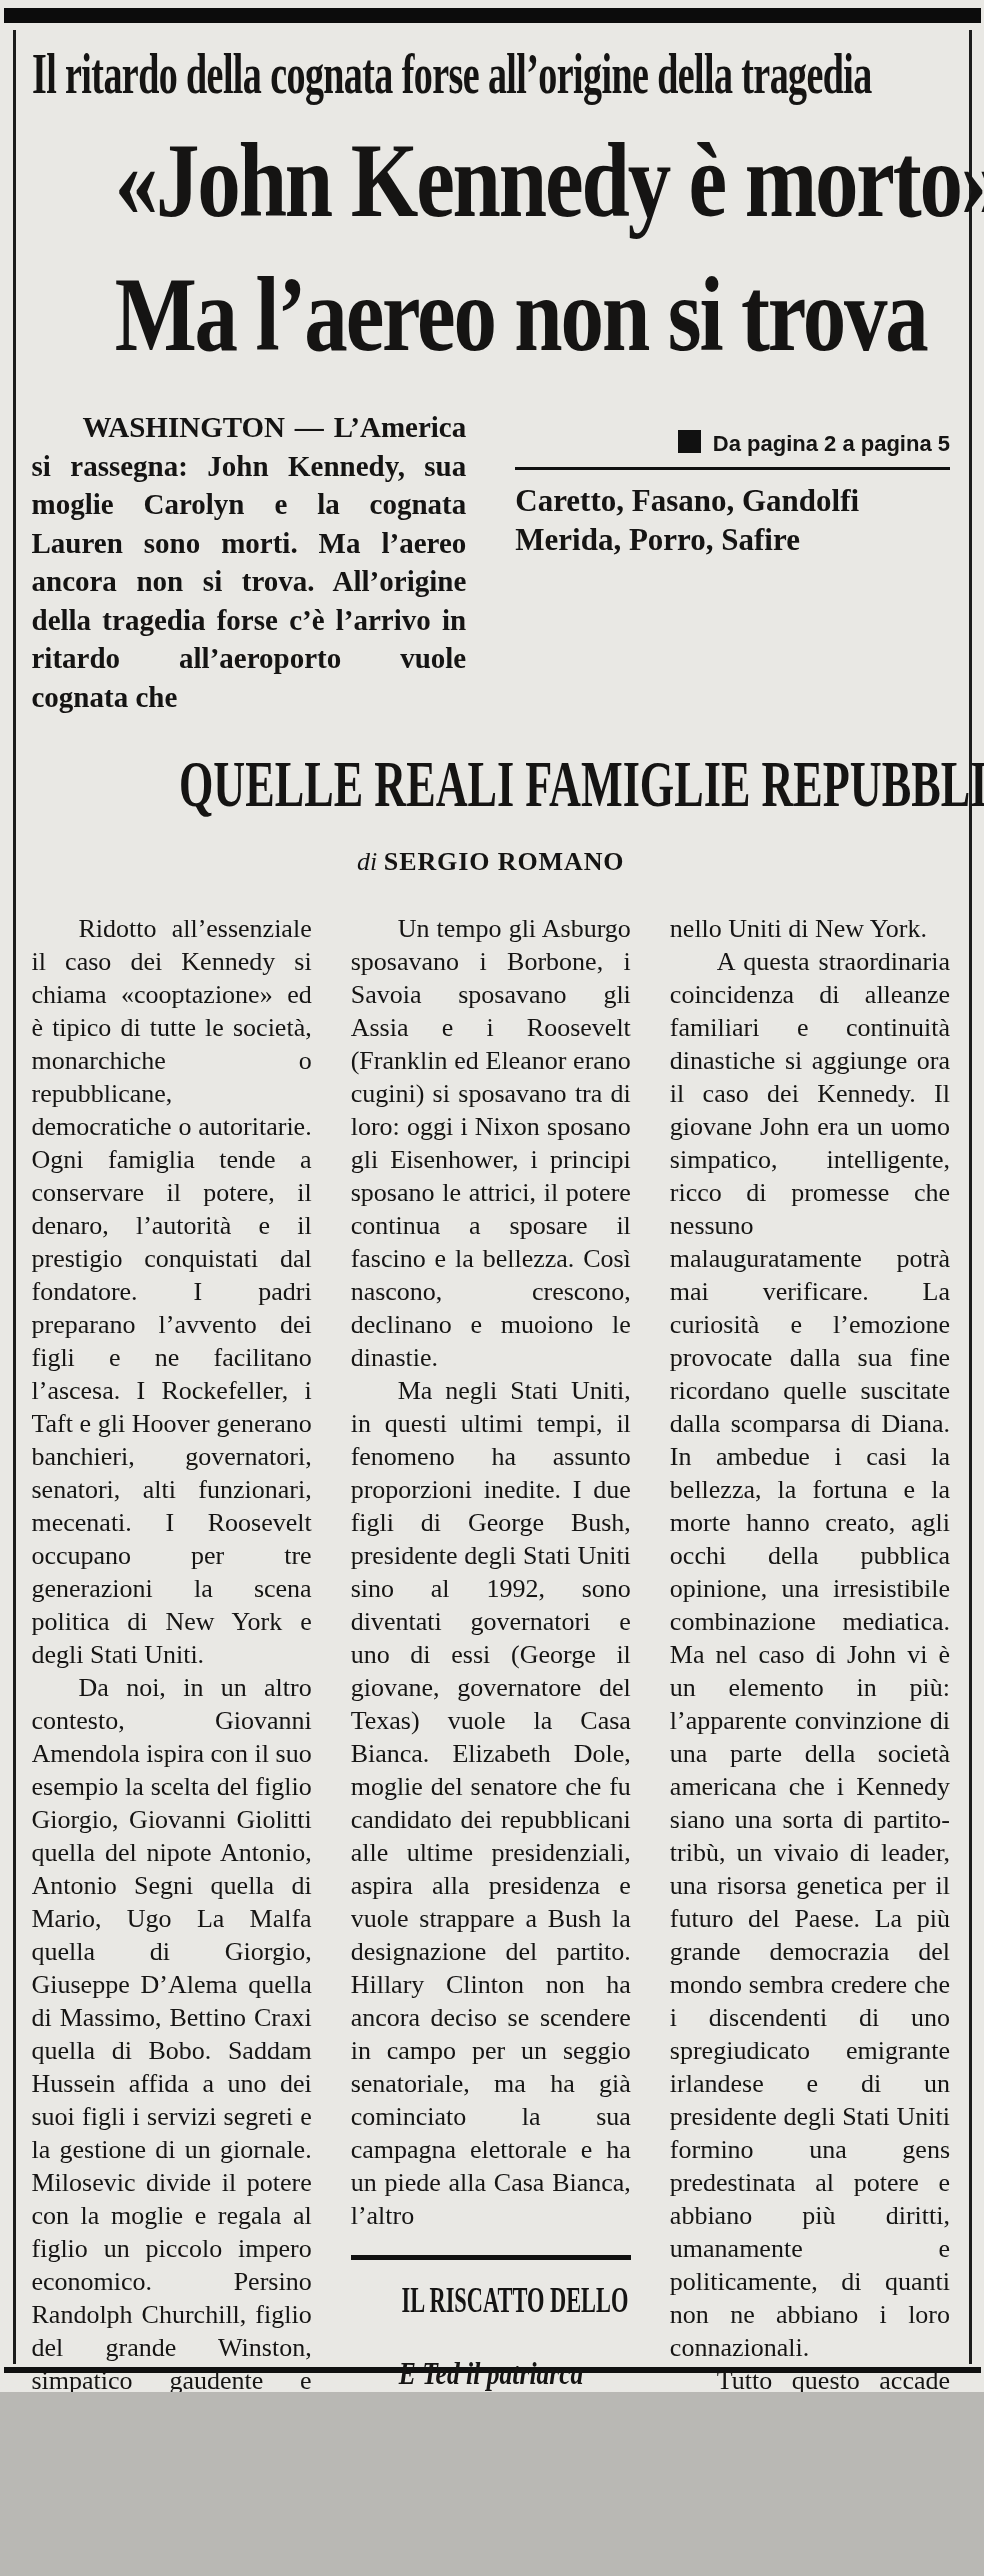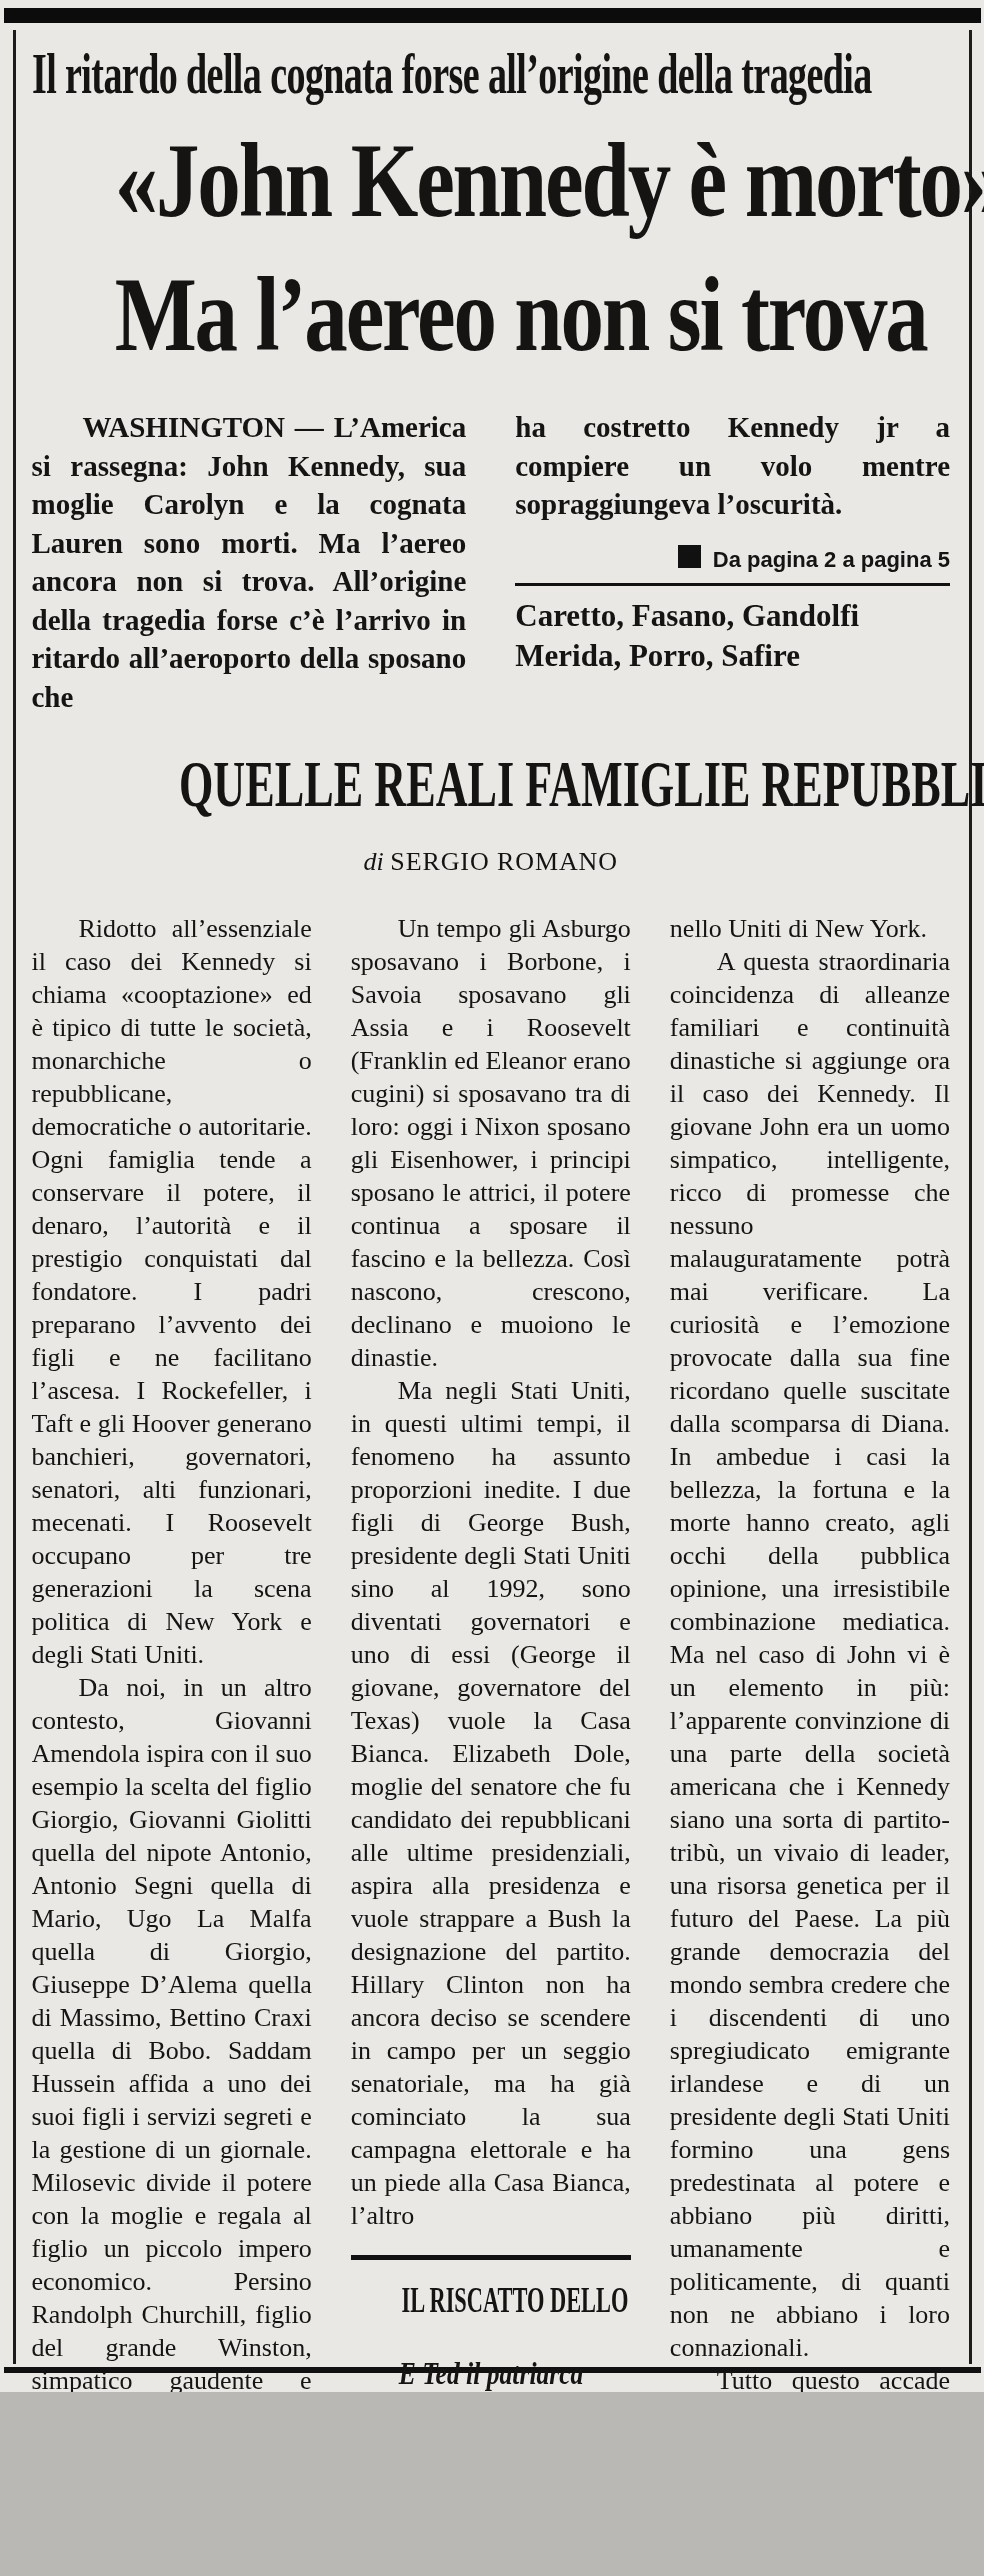--- a/index.html
+++ b/index.html
@@ -83,21 +83,21 @@
     font-weight:bold;
     font-size:65px;
     line-height:1.0;
     text-align:center;
     white-space:nowrap;
     transform:scaleX(0.68);
     transform-origin:50% 50%;
   }
   .byline { margin-top:30px; text-align:center; font-size:26px; }
   .byline .pre { font-style:italic; }
-  .byline .name { font-weight:normal; letter-spacing:0.9px; }
+  .byline .name { font-weight:bold; letter-spacing:0.9px; }
 
   
   .bodycols {
     display:flex;
     gap:39px;
     margin-top:35px;
     height:1812px;
     overflow:hidden;
   }
   .col {
@@ -145,24 +145,23 @@
 
   <div class="content">
 
     <div class="kicker">Il ritardo della cognata forse all’origine della tragedia</div>
 
     <div class="headline-line l1">«John Kennedy è morto»</div>
     <div class="headline-line l2">Ma l’aereo non si trova</div>
 
     <div class="lead">
       <div class="lead-col first">
-        <p>WASHINGTON — L’America si rassegna: John Kennedy, sua moglie Carolyn e la cognata Lauren sono morti. Ma l’aereo ancora non si trova. All’origine della tragedia forse c’è l’arrivo in ritardo all’aeroporto della sposano che</p>
+        <p>WASHINGTON — L’America si rassegna: John Kennedy, sua moglie Carolyn e la cognata Lauren sono morti. Ma l’aereo ancora non si trova. All’origine della tragedia forse c’è l’arrivo in ritardo all’aeroporto vuole cognata che</p>
       </div>
       <div class="lead-col second">
-        <p>ha costretto Kennedy jr a compiere un volo mentre sopraggiungeva l’oscurità.</p>
         <div class="pageref">
           <span class="sq"></span><span>Da pagina 2 a pagina 5</span>
         </div>
         <hr class="lead-rule">
         <div class="authors">
           <div>Caretto, Fasano, Gandolfi</div>
           <div>Merida, Porro, Safire</div>
         </div>
       </div>
     </div>

